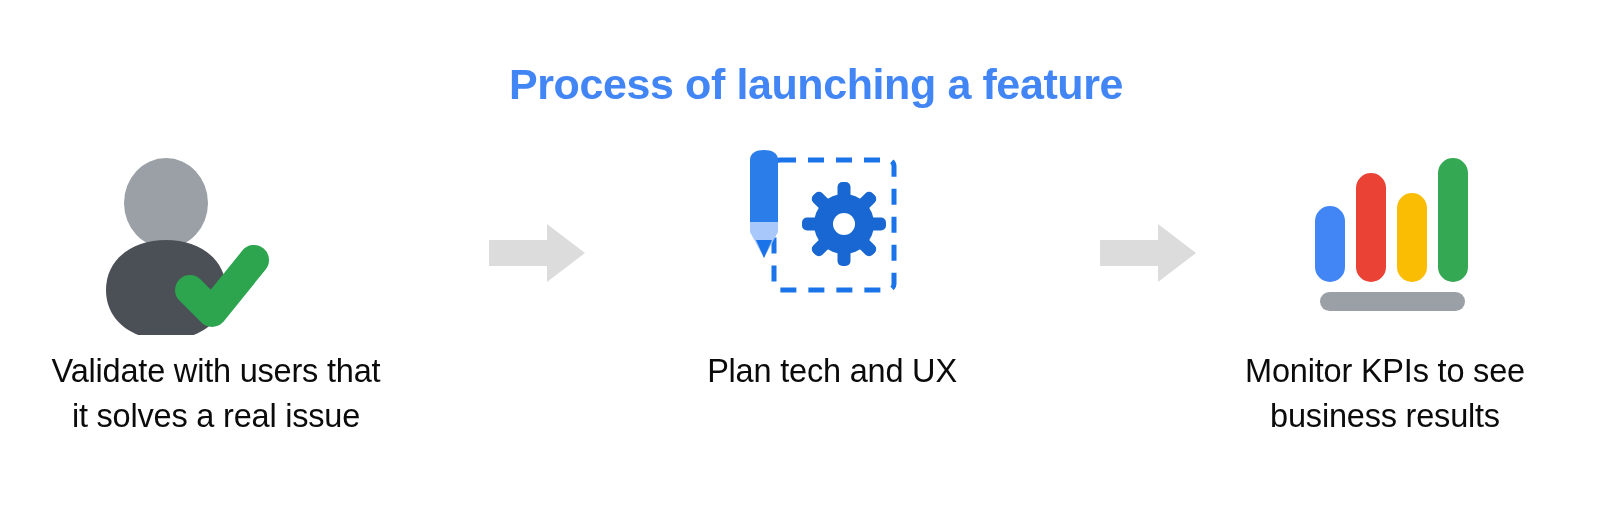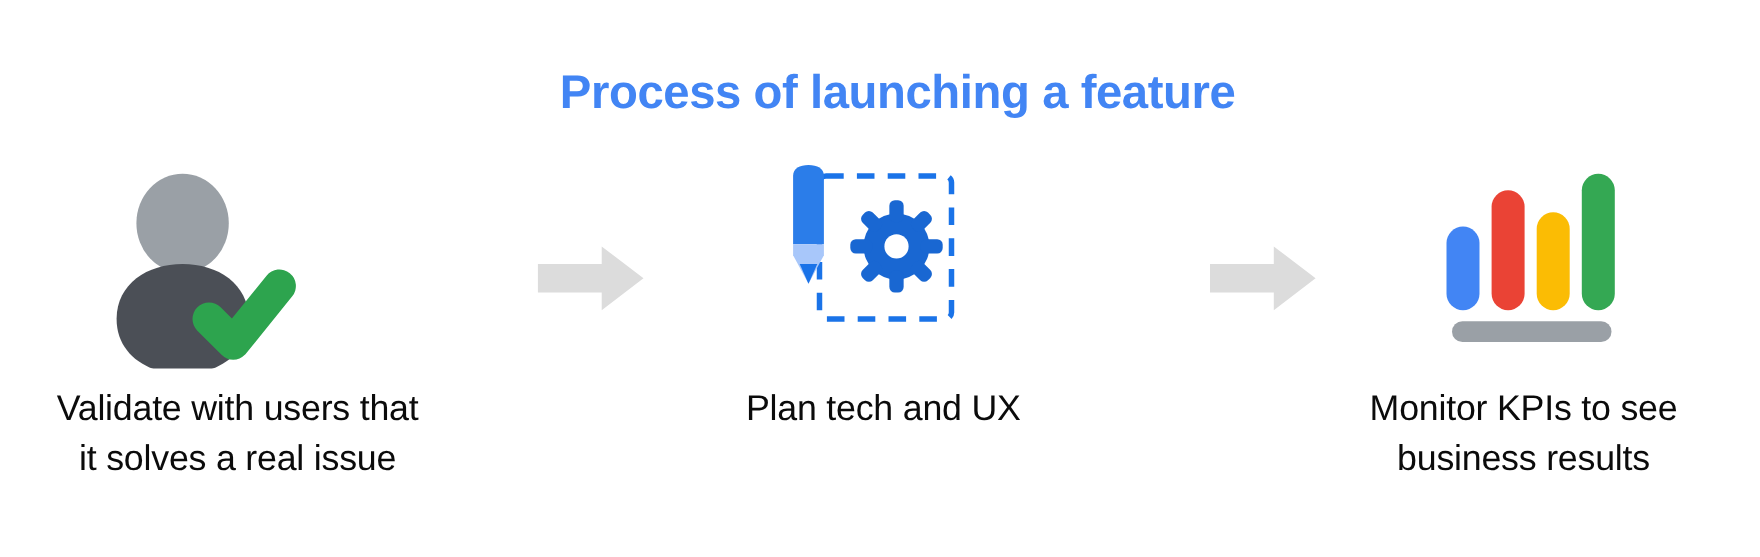--- a/index.html
+++ b/index.html
@@ -37,21 +37,21 @@
     white-space: nowrap;
   }
 
   
   .step {
     position: absolute;
     top: 150px;
     width: 440px;
   }
   .step-1 { left: -4px; }
-  .step-2 { left: 583px; }
+  .step-2 { left: 612px; }
   .step-3 { left: 1165px; }
 
   .step-art {
     position: relative;
     width: 440px;
     height: 185px;
   }
 
   .step-caption {
     margin-top: 14px;

